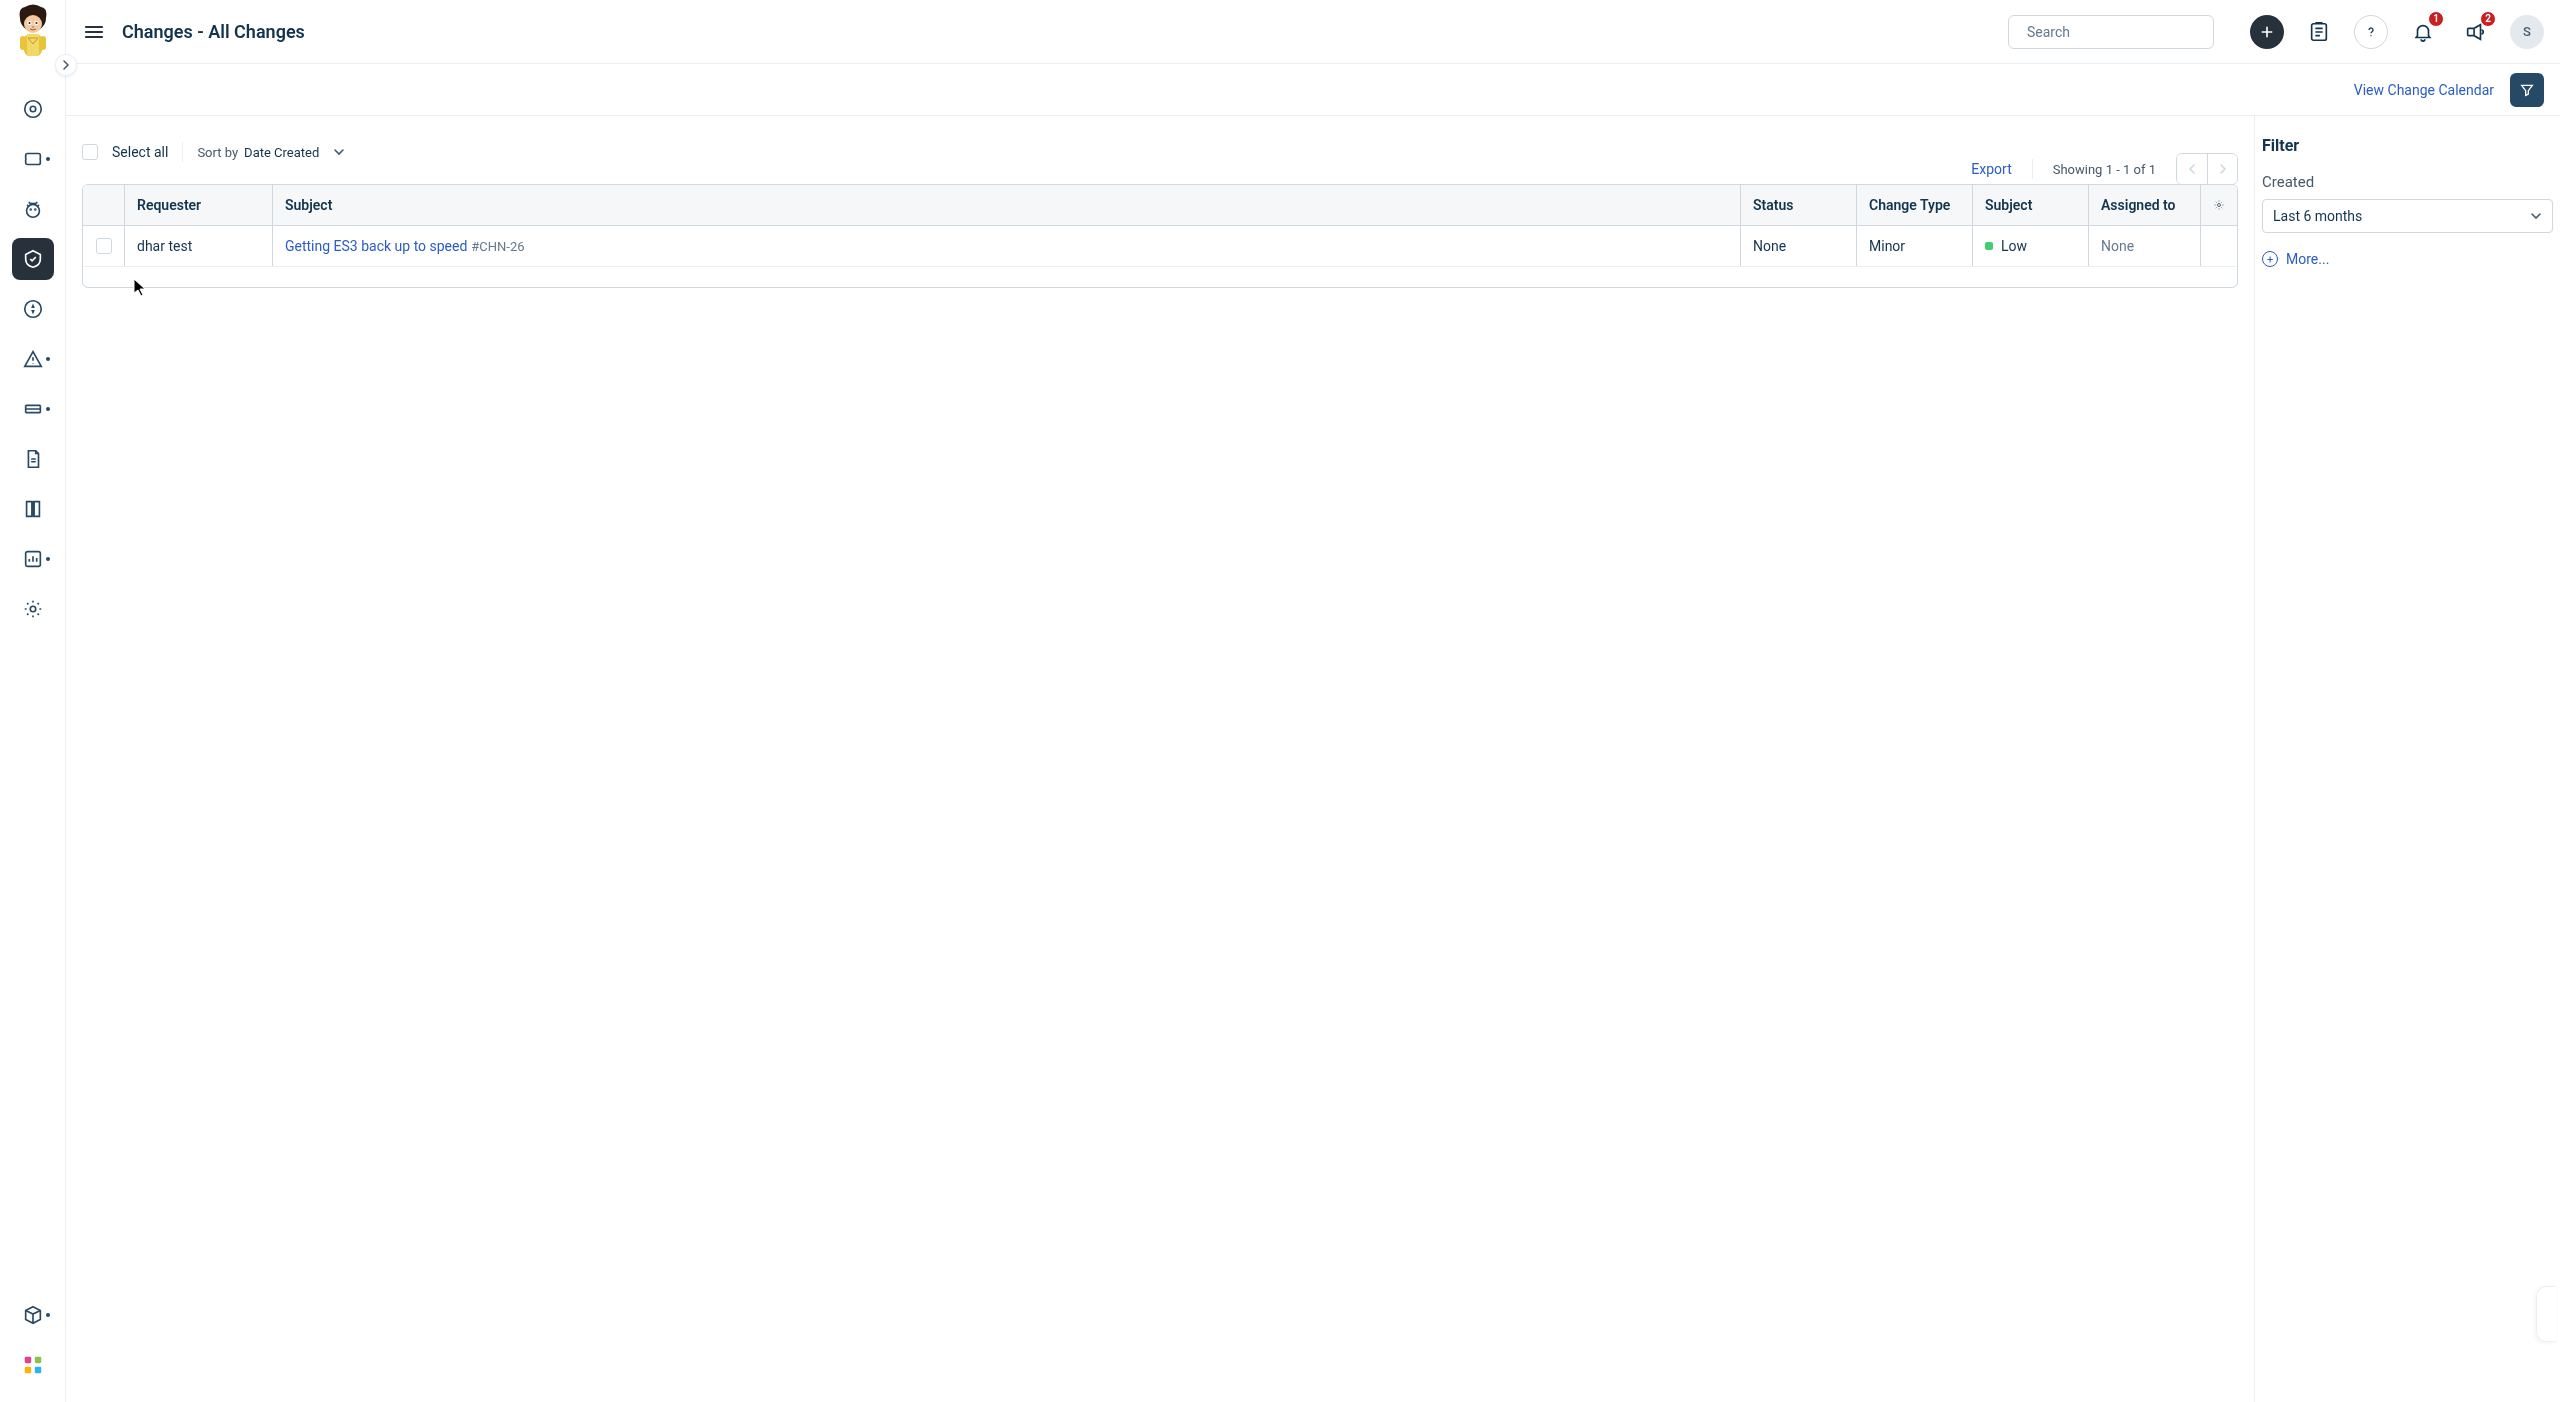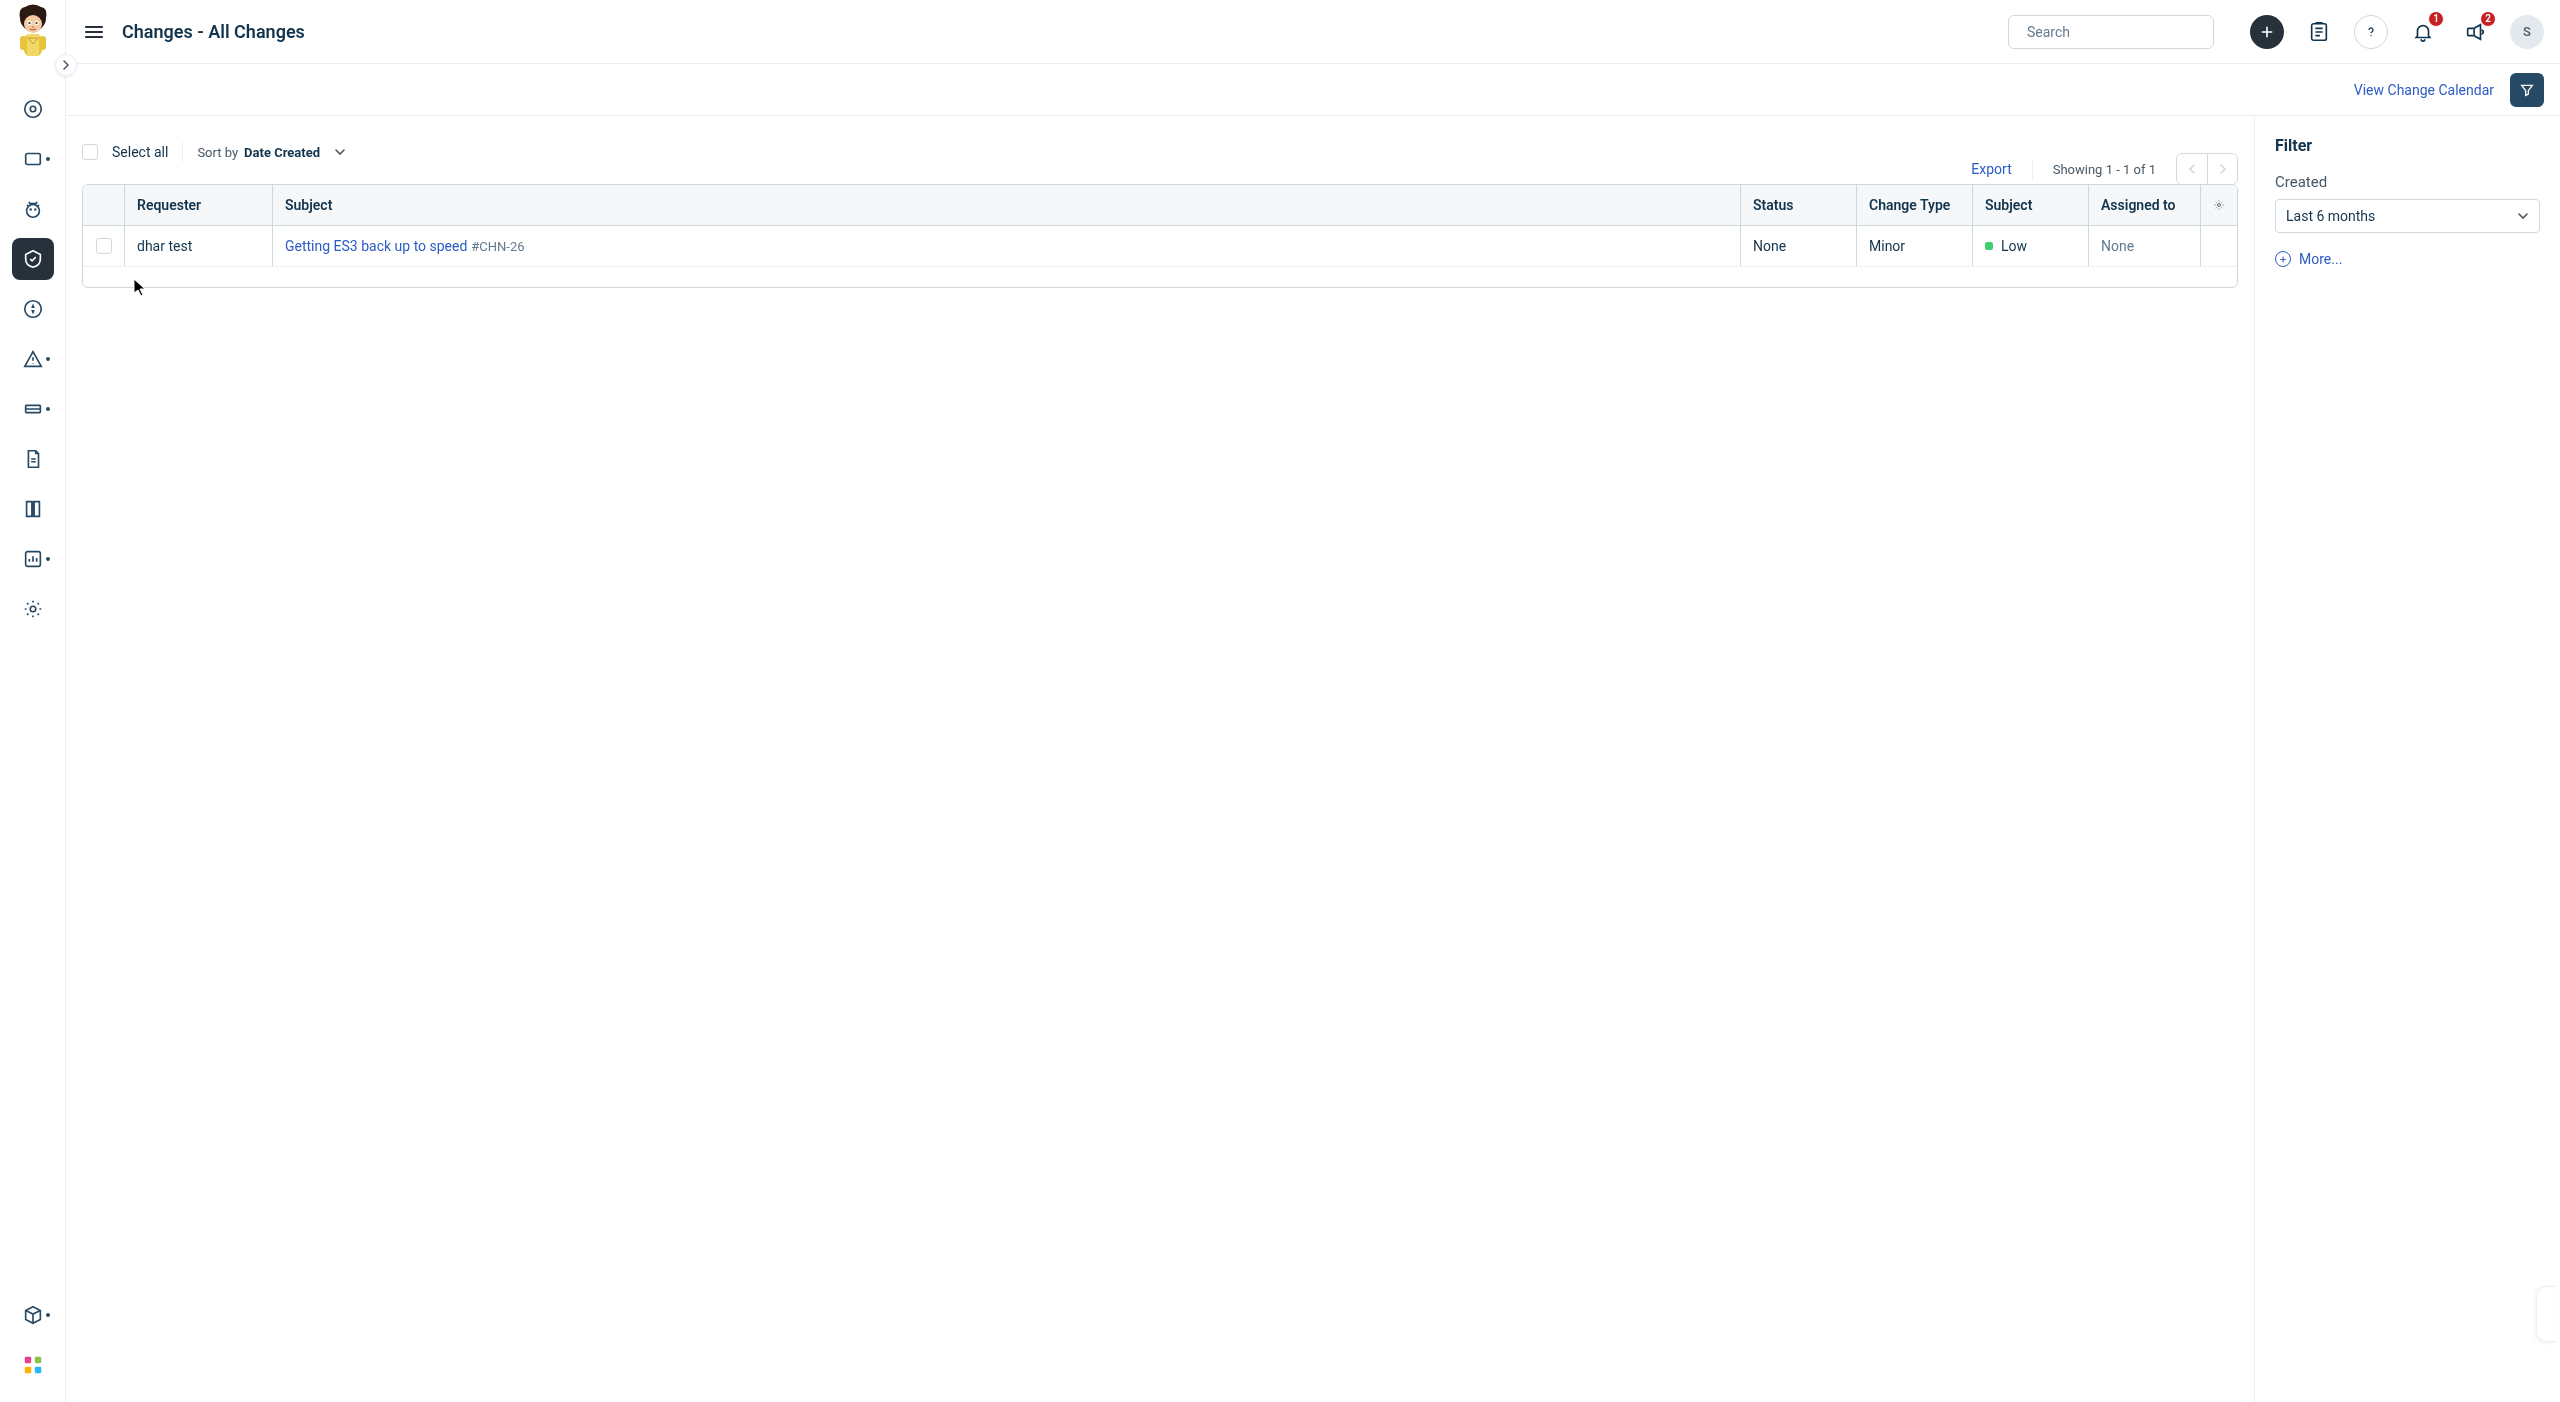--- a/index.html
+++ b/index.html
@@ -132,21 +132,21 @@
     display:flex; align-items:center; gap: 14px; height: 40px;
   }
   .chk {
     width: 16px; height: 16px; border:1.5px solid var(--border-color); border-radius: 3px;
     background:#fff; cursor:pointer; flex-shrink:0;
   }
   .muted-text { color: var(--text-primary); font-size: 14px; }
   .vbar { width:1px; height: 20px; background: var(--border-soft); }
   .sort-group { display:flex; align-items:center; gap:6px; color:var(--text-primary); font-size:13px;}
   .sort-group .label { color: var(--text-secondary); }
-  .sort-group .value { font-weight: 700; }
+  .sort-group .value { font-weight: 400; }
   .sort-caret { width:28px; height:28px; display:flex; align-items:center; justify-content:center; color: var(--text-secondary); cursor:pointer;}
 
   .toolbar-right { margin-left:auto; display:flex; align-items:center; gap: 20px; margin-top: 34px;}
   .showing-text { color: var(--text-secondary); font-size:13px; }
   .pager { display:flex; border:1px solid var(--border-color); border-radius:6px; overflow:hidden;}
   .pager button {
     width: 30px; height: 30px; background:#fff; border:none;
     color: var(--border-color); cursor:not-allowed; display:flex; align-items:center; justify-content:center;
   }
   .pager button + button { border-left: 1px solid var(--border-color); }
@@ -185,21 +185,21 @@
 
   .prio-dot { width:8px; height:8px; border-radius:2px; margin-right:8px; }
   .prio-low { background: var(--low-green); }
   .assn-none { color: var(--text-muted); }
 
   .table-spacer-row { height: 20px; border-bottom: none !important; }
 
   
   .filter-panel {
     width: 306px; flex-shrink:0; border-left: 1px solid var(--border-soft);
-    padding: 20px 20px; display:flex; flex-direction:column; gap: 18px;
+    padding: 20px 7px; display:flex; flex-direction:column; gap: 18px;
   }
   .filter-title { font-size: 16px; font-weight: 700; color: var(--text-primary); }
   .field-group { display:flex; flex-direction:column; gap:8px; }
   .field-label { font-size: 15px; color: var(--text-secondary); }
   .select-box {
     height: 34px; border:1px solid var(--border-color); border-radius:4px;
     display:flex; align-items:center; justify-content: space-between;
     padding: 0 10px; font-size: 14px; color: var(--text-primary); cursor:pointer;
     background:#fff;
   }

